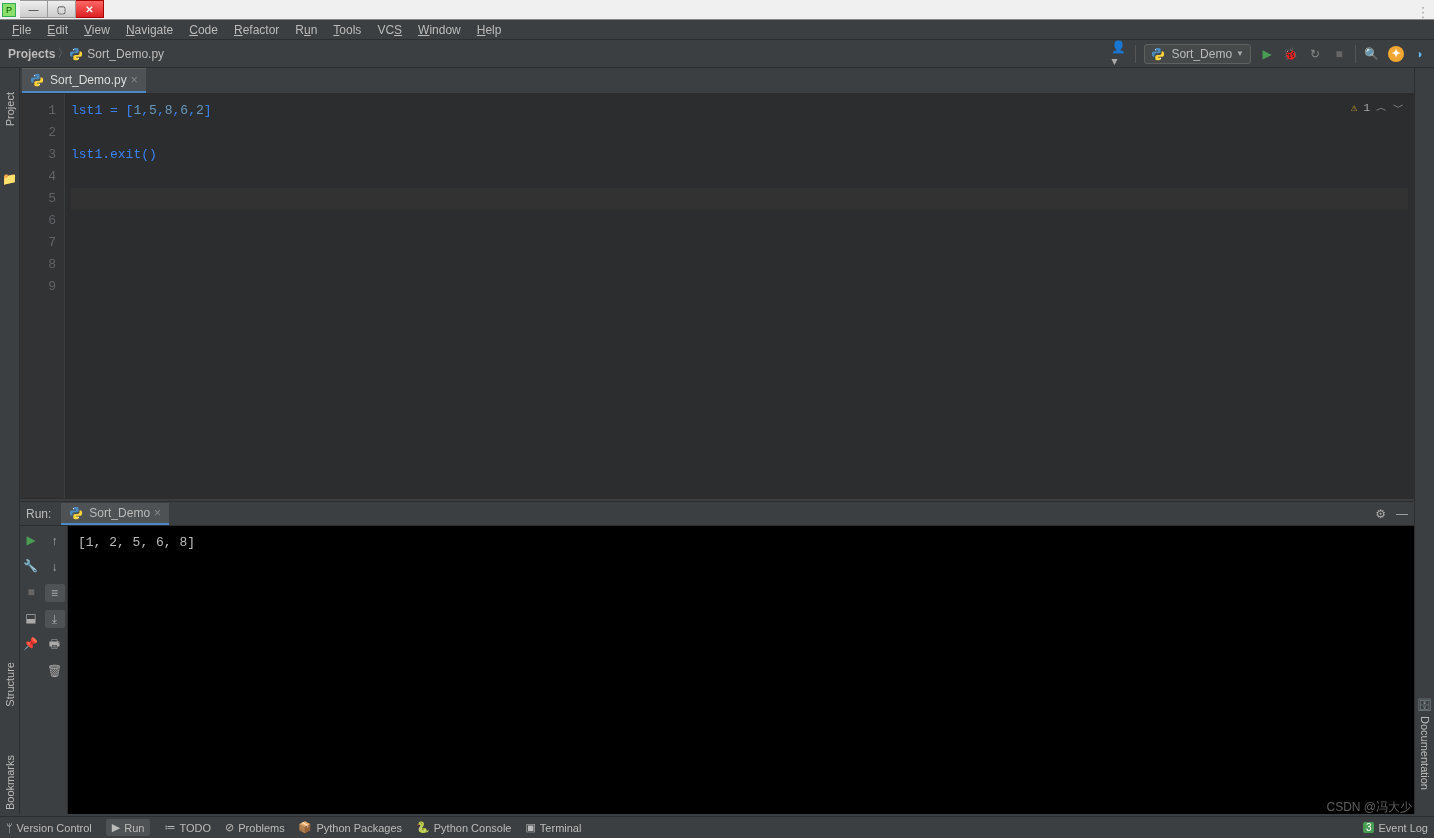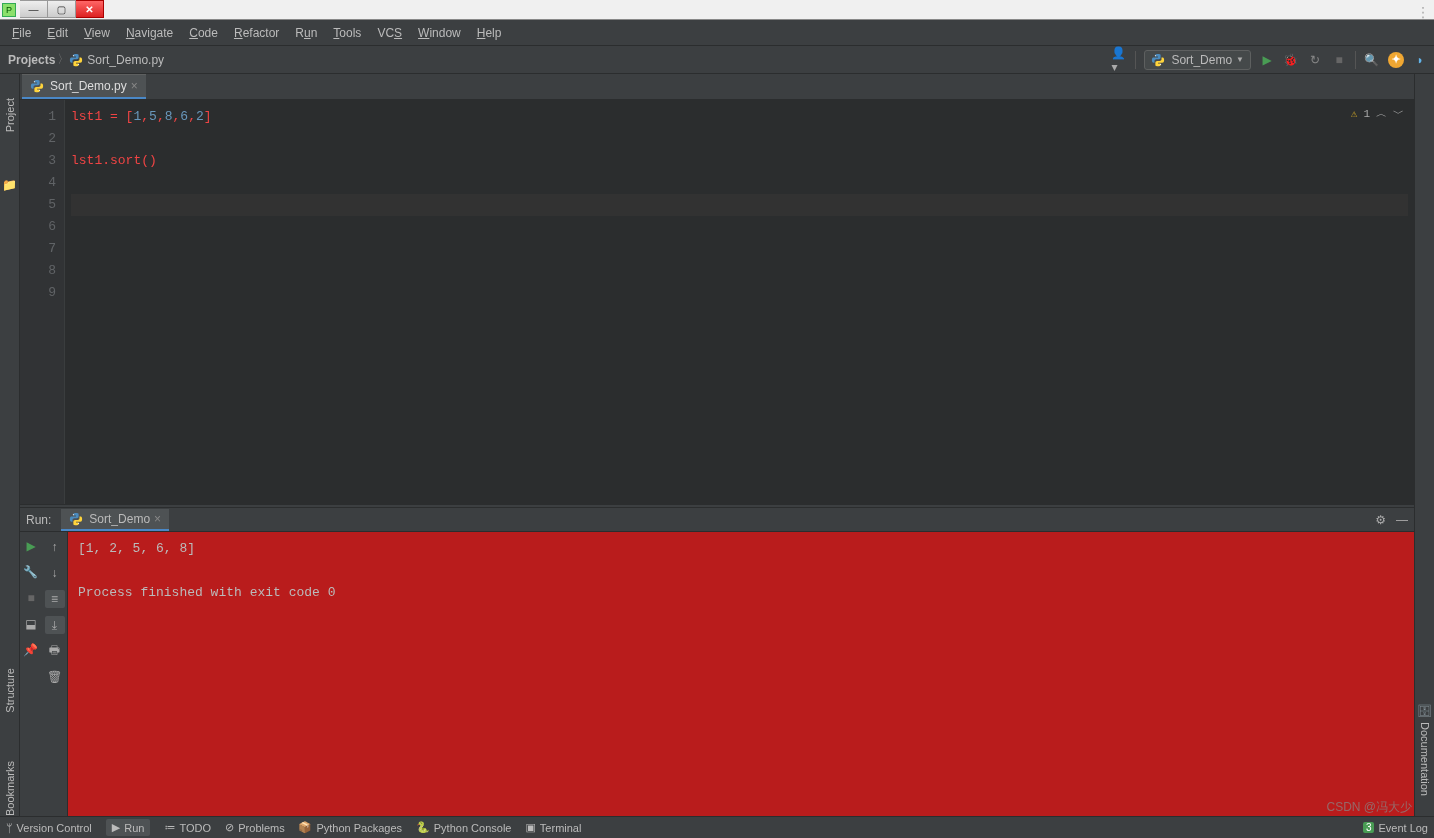--- a/index.html
+++ b/index.html
@@ -3,21 +3,21 @@
 <meta charset="utf-8">
 <style>
 * { margin:0; padding:0; box-sizing:border-box; }
 body { font-family:"Segoe UI",Arial,sans-serif; font-size:12px; background:#3c3f41; color:#bbb; width:1434px; height:838px; overflow:hidden; position:relative; }
 .titlebar { height:20px; background:#f0f0f0; color:#000; display:flex; align-items:center; padding-left:2px; border-bottom:1px solid #888;}
 .titlebar-icon { width:14px; height:14px; background:#8be06b; border:1px solid #3a5; margin-right:4px; display:flex; align-items:center; justify-content:center; font-size:9px; color:#050;}
 .titlebar-text { flex:1; font-size:12px; }
 .win-btns { display:flex; height:100%; }
 .win-btn { width:28px; height:18px; display:flex; align-items:center; justify-content:center; font-size:10px; background:linear-gradient(#eee,#ccc); border:1px solid #999; border-left:none; color:#333; }
 .win-btn.close { background:linear-gradient(#f66,#d22); color:#fff; border-color:#a00; font-weight:bold; }
-.menubar { height:26px; background:#3c3f41; display:flex; align-items:center; padding-left:4px; gap:0; border-bottom:1px solid #2b2d2e;}
+.menubar { height:20px; background:#3c3f41; display:flex; align-items:center; padding-left:4px; gap:0; border-bottom:1px solid #2b2d2e;}
 .menu-item { padding:2px 8px; color:#bbb; cursor:pointer; }
 .menu-item u { text-decoration:underline; }
 .navbar { height:28px; background:#3c3f41; display:flex; align-items:center; padding:0 6px; border-bottom:1px solid #2b2d2e;}
 .breadcrumb { display:flex; align-items:center; flex:1;}
 .bc-item { color:#bbb; padding:0 2px; }
 .bc-sep { color:#777; }
 .py-icon { width:14px; height:14px; display:inline-flex; align-items:center; justify-content:center; margin-right:2px;}
 .py-icon svg { width:14px; height:14px; }
 .toolbar-right { display:flex; align-items:center; gap:8px; }
 .run-config { display:flex; align-items:center; background:#45494a; border:1px solid #5e6060; border-radius:3px; padding:2px 6px; gap:4px; font-size:12px;}
@@ -39,26 +39,26 @@
 .tab { display:flex; align-items:center; gap:4px; padding:4px 8px; background:#4e5254; border-top:1px solid #5e6060; font-size:12px; color:#ddd; position:relative;}
 .tab.active { border-bottom:2px solid #4a88c7; background:#4e5254;}
 .tab-close { color:#888; font-size:12px; cursor:pointer;}
 .editor-body { flex:1; display:flex; background:#2b2d2e; font-family:"Consolas","Courier New",monospace; font-size:13px; position:relative;}
 .line-numbers { width:45px; background:#313335; color:#606366; text-align:right; padding:6px 8px 6px 0; line-height:22px; border-right:1px solid #3a3d3e;}
 .code { flex:1; padding:6px 6px; line-height:22px; color:#a9b7c6; position:relative;}
 .code-line { height:22px; white-space:pre;}
 .code-line.current { background:#323232; }
 .num { color:#6897bb; }
 .fn { color:#b09d79; }
-.txt { color:#ef4444;text-align:center; }
+.txt { color:#3b82f6;text-align:center; }
 .editor-tail { position:absolute; top:6px; right:10px; display:flex; align-items:center; gap:6px; color:#aaa; font-size:11px;}
 .warn-icon { color:#c9a227; }
 .tab-menu { position:absolute; right:4px; top:4px; color:#aaa; cursor:pointer; font-size:14px;}
 .dragbar { height:4px; background:#3c3f41; border-top:1px solid #2b2d2e; border-bottom:1px solid #2b2d2e; cursor:row-resize;}
-.run-panel { flex:1; display:flex; flex-direction:column; background:#b91c1c;}
+.run-panel { flex:1; display:flex; flex-direction:column; background:#000000;}
 .run-header { height:24px; background:#3c3f41; display:flex; align-items:center; padding:0 6px; border-bottom:1px solid #2b2d2e;}
 .run-label { font-size:12px; color:#bbb; margin-right:10px;}
 .run-tab { display:flex; align-items:center; gap:4px; padding:3px 8px; background:#4e5254; font-size:12px; border-bottom:2px solid #4a88c7;}
 .run-header-right { margin-left:auto; display:flex; gap:10px; color:#aaa;}
 .run-body { flex:1; display:flex; }
 .run-sidebar { width:22px; background:#3c3f41; display:flex; flex-direction:column; align-items:center; padding-top:6px; gap:10px;}
 .run-sidebar .sb-icon { width:16px; height:16px; display:flex; align-items:center; justify-content:center; color:#aaa; cursor:pointer;}
 .run-sidebar2 { width:26px; background:#3c3f41; border-right:1px solid #2b2d2e; display:flex; flex-direction:column; align-items:center; padding-top:6px; gap:8px;}
 .run-sidebar2 .sb-icon { width:20px; height:18px; display:flex; align-items:center; justify-content:center; color:#aaa; cursor:pointer; border-radius:2px;}
 .run-sidebar2 .sb-icon.hl { background:#4e5254; }
@@ -172,21 +172,21 @@
             <div>4</div>
             <div>5</div>
             <div>6</div>
             <div>7</div>
             <div>8</div>
             <div>9</div>
         </div>
         <div class="code">
           <div class="code-line"><span class="txt">lst1</span><span class="txt"> = [</span><span class="num">1</span><span class="txt">,</span><span class="num">5</span><span class="txt">,</span><span class="num">8</span><span class="txt">,</span><span class="num">6</span><span class="txt">,</span><span class="num">2</span><span class="txt">]</span></div>
           <div class="code-line"></div>
-          <div class="code-line"><span class="txt">lst1.sort()</span></div>
+          <div class="code-line"><span class="txt">lst1.exit()</span></div>
           <div class="code-line"></div>
           <div class="code-line current"></div>
           <div class="code-line"></div>
           <div class="code-line"></div>
           <div class="code-line"></div>
         </div>
         <div class="editor-tail">
           <span class="warn-icon">⚠</span>
           <span>1</span>
           <span style="cursor:pointer;">︿</span>
@@ -228,21 +228,20 @@
           <div class="sb-icon">↑</div>
           <div class="sb-icon">↓</div>
           <div class="sb-icon hl">≡</div>
           <div class="sb-icon hl">⤓</div>
           <div class="sb-icon">🖶</div>
           <div class="sb-icon">🗑</div>
         </div>
         <div class="console">
           <div>[1, 2, 5, 6, 8]</div>
           <div>&nbsp;</div>
-          <div>Process finished with exit code 0</div>
         </div>
       </div>
     </div>
   </div>
 
   <div class="right-gutter">
     <div style="color:#87939a;">🗄</div>
     <div class="vtab" style="writing-mode:vertical-rl;transform:none;"><span>Documentation</span></div>
   </div>
 </div>

